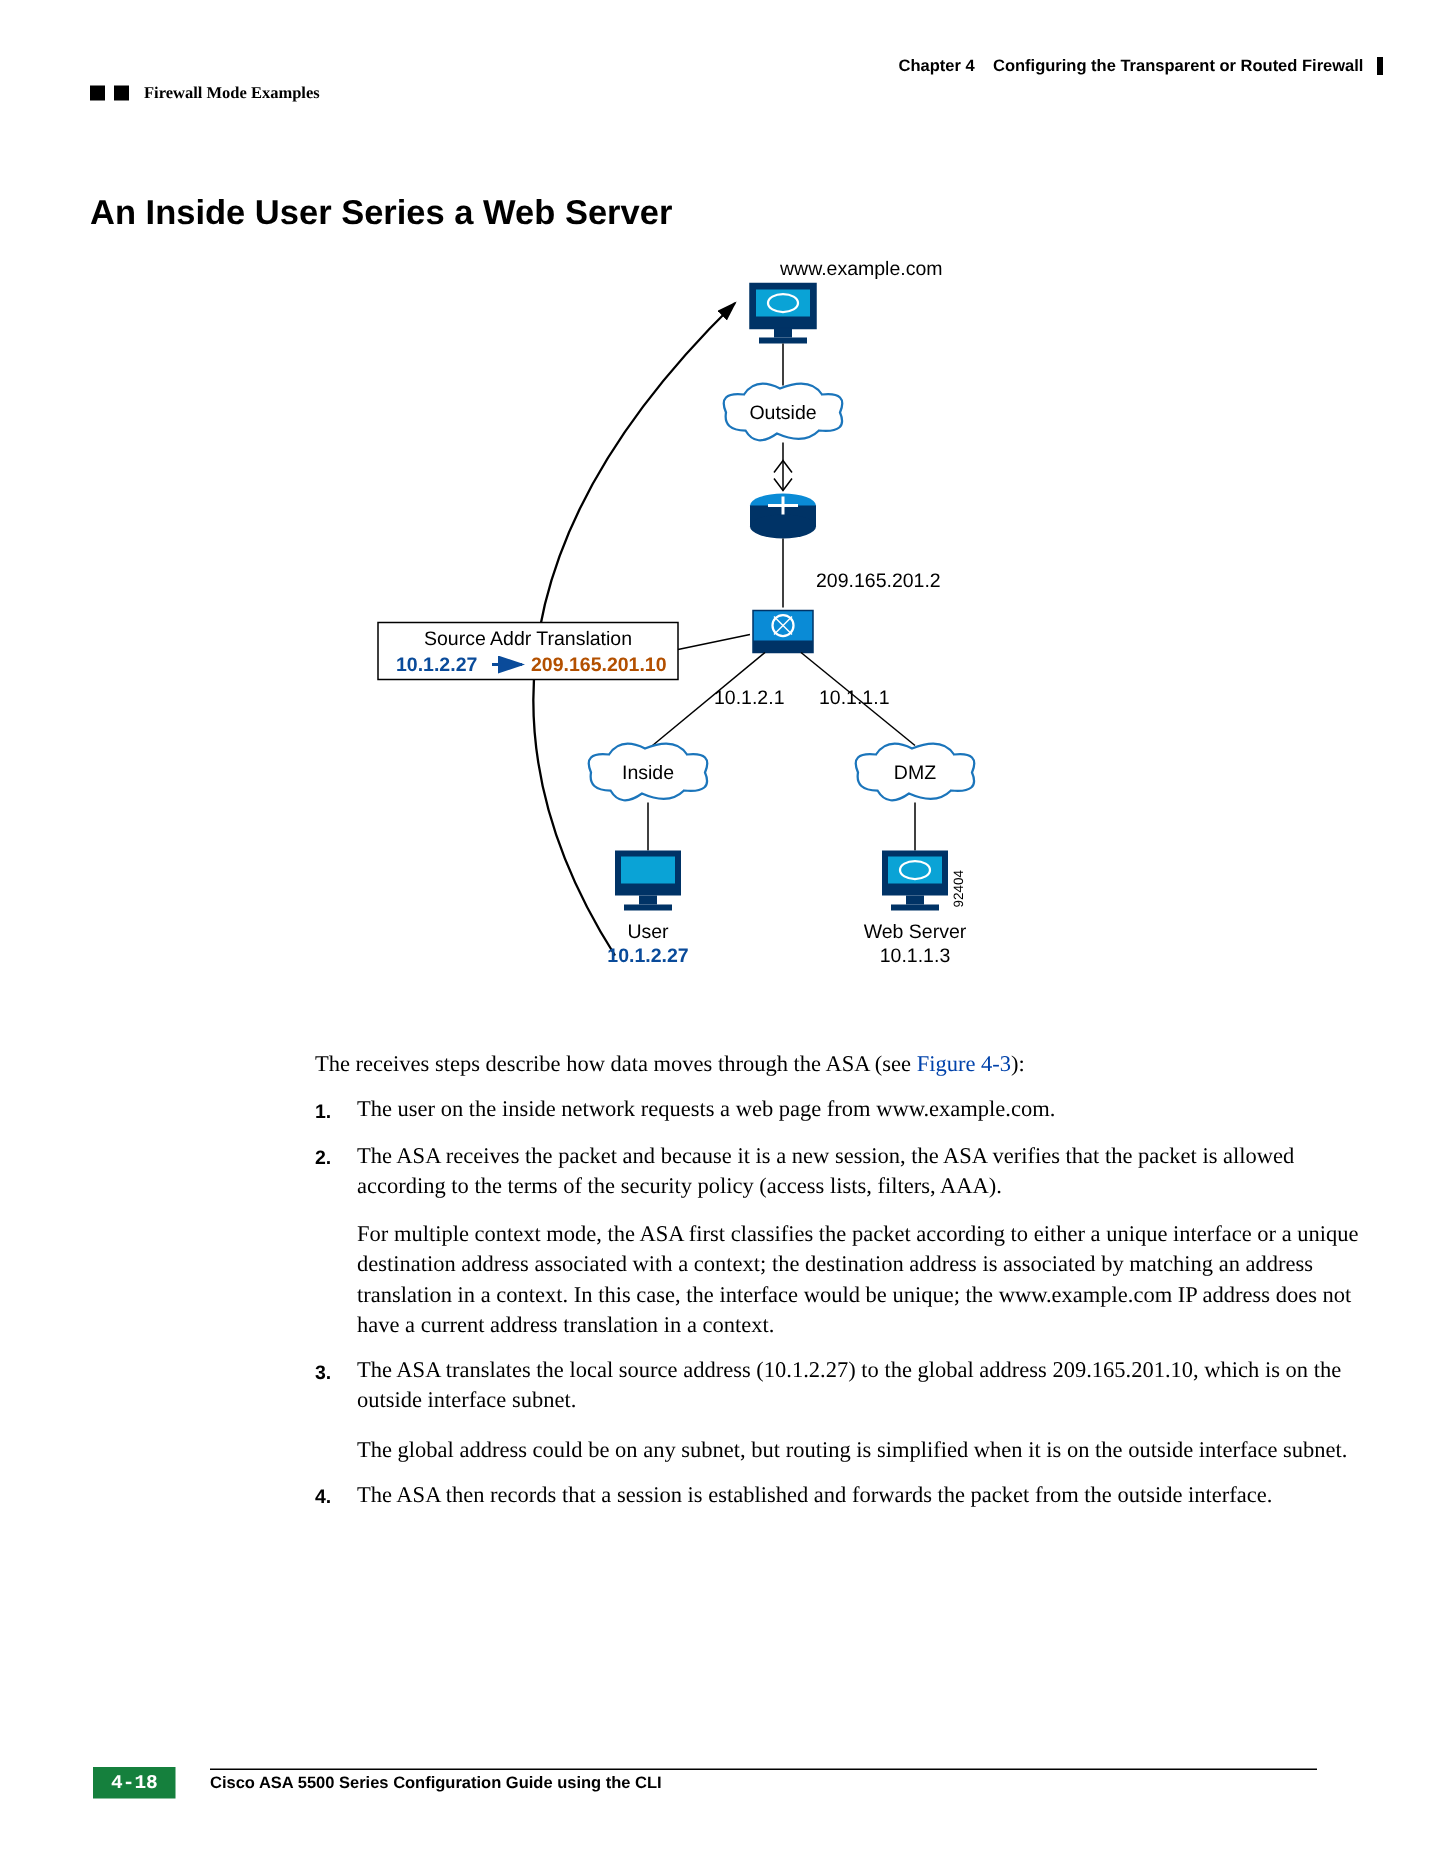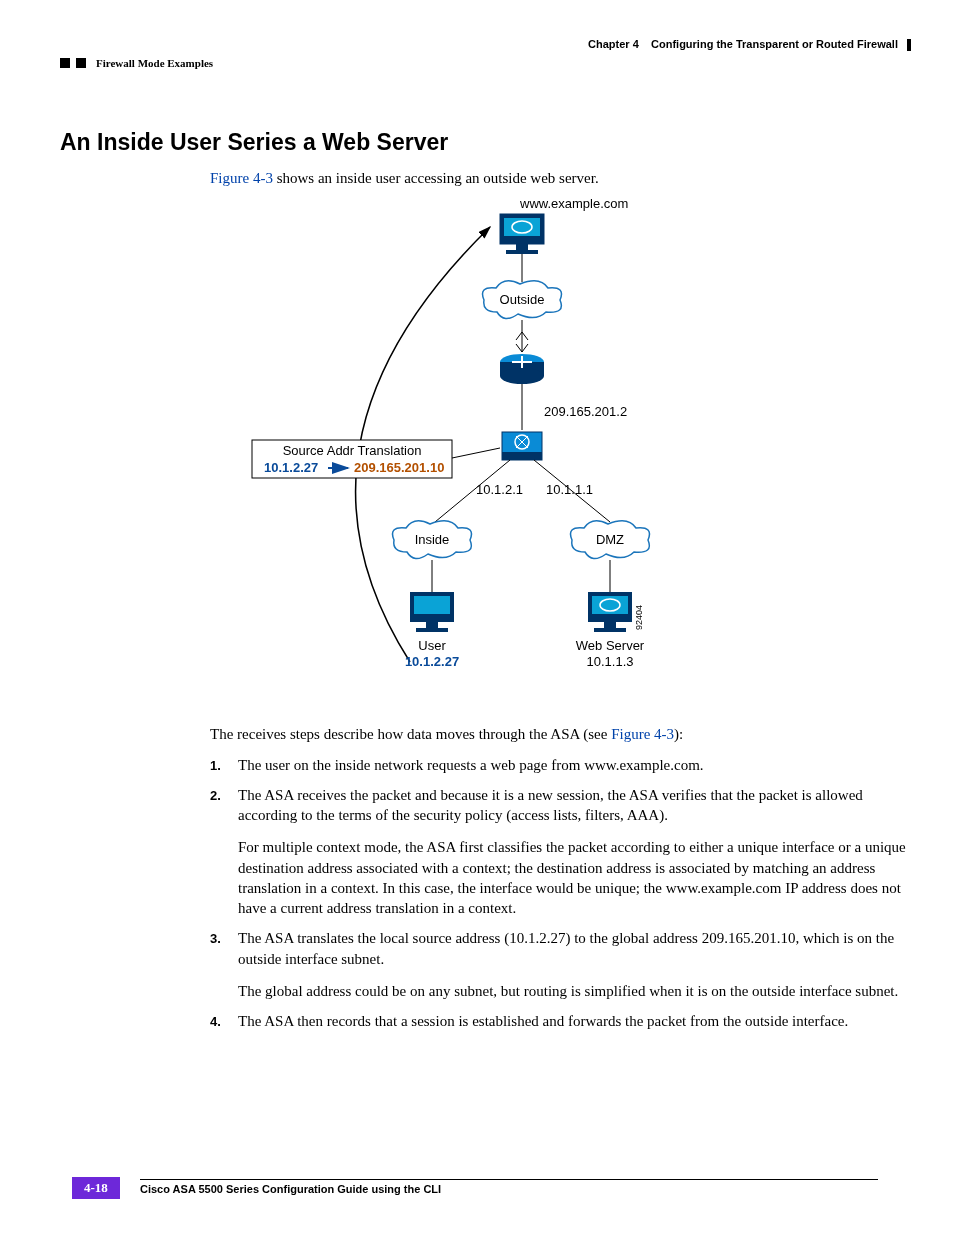--- a/index.html
+++ b/index.html
@@ -7,21 +7,21 @@
     margin: 0;
     padding: 0;
     background: #fff;
     color: #000;
     width: 954px;
     height: 1235px;
     position: relative;
     box-sizing: border-box;
   }
   .page {
-    padding: 38px 43px 40px 60px;
+    padding: 38px 32px 40px 60px;
     position: relative;
     height: 100%;
     box-sizing: border-box;
   }
   .header-row {
     display: flex;
     justify-content: space-between;
     font-family: Arial, Helvetica, sans-serif;
     font-weight: bold;
     font-size: 11px;
@@ -86,23 +86,23 @@
     position:absolute;
     bottom: 40px; left: 60px; right: 76px;
   }
   .footer-rule { border-top:1px solid #000; margin-left:80px; margin-bottom:3px; }
   .footer-title {
     font-family: Arial, Helvetica, sans-serif;
     font-weight: bold; font-size: 11px;
     margin-left: 80px;
   }
   .page-num-box {
-    position:absolute; left:12px; bottom:-4px;
-    background:#6d28d9; color:#fff;
-    font-family: Liberation Serif, serif;
+    position:absolute; left:2px; bottom:-4px;
+    background:#15803d; color:#fff;
+    font-family: Liberation Mono, monospace;
     font-weight: bold; font-size:13px;
     padding: 3px 12px;
   }
   svg text { font-family: Arial, Helvetica, sans-serif; }
 </style>
 </head>
 <body>
 
 <div class="page">
   <div class="header-row">
@@ -113,23 +113,20 @@
     </div>
   </div>
   <div class="header-left-row">
     <span class="sq"></span>
     <span style="display:inline-block;width:10px;height:10px;background:#000;margin-right:10px"></span>
     <span class="header-section">Firewall Mode Examples</span>
   </div>
 
   <div class="h2">An Inside User Series a Web Server</div>
 
-  <div class="body-text">
-    <a class="fig-link">Figure 4-3</a><span> shows an inside user accessing an outside web server.</span>
-  </div>
 
 
   <div class="diagram">
     <svg width="520" height="510" viewBox="0 0 520 510">
 
       <defs>
         <marker id="arrow" markerWidth="10" markerHeight="10" refX="8" refY="3" orient="auto">
           <path d="M0,0 L9,3 L0,6 Z" fill="#000"></path>
         </marker>
         <marker id="arrowblue" markerWidth="10" markerHeight="10" refX="8" refY="3" orient="auto">

